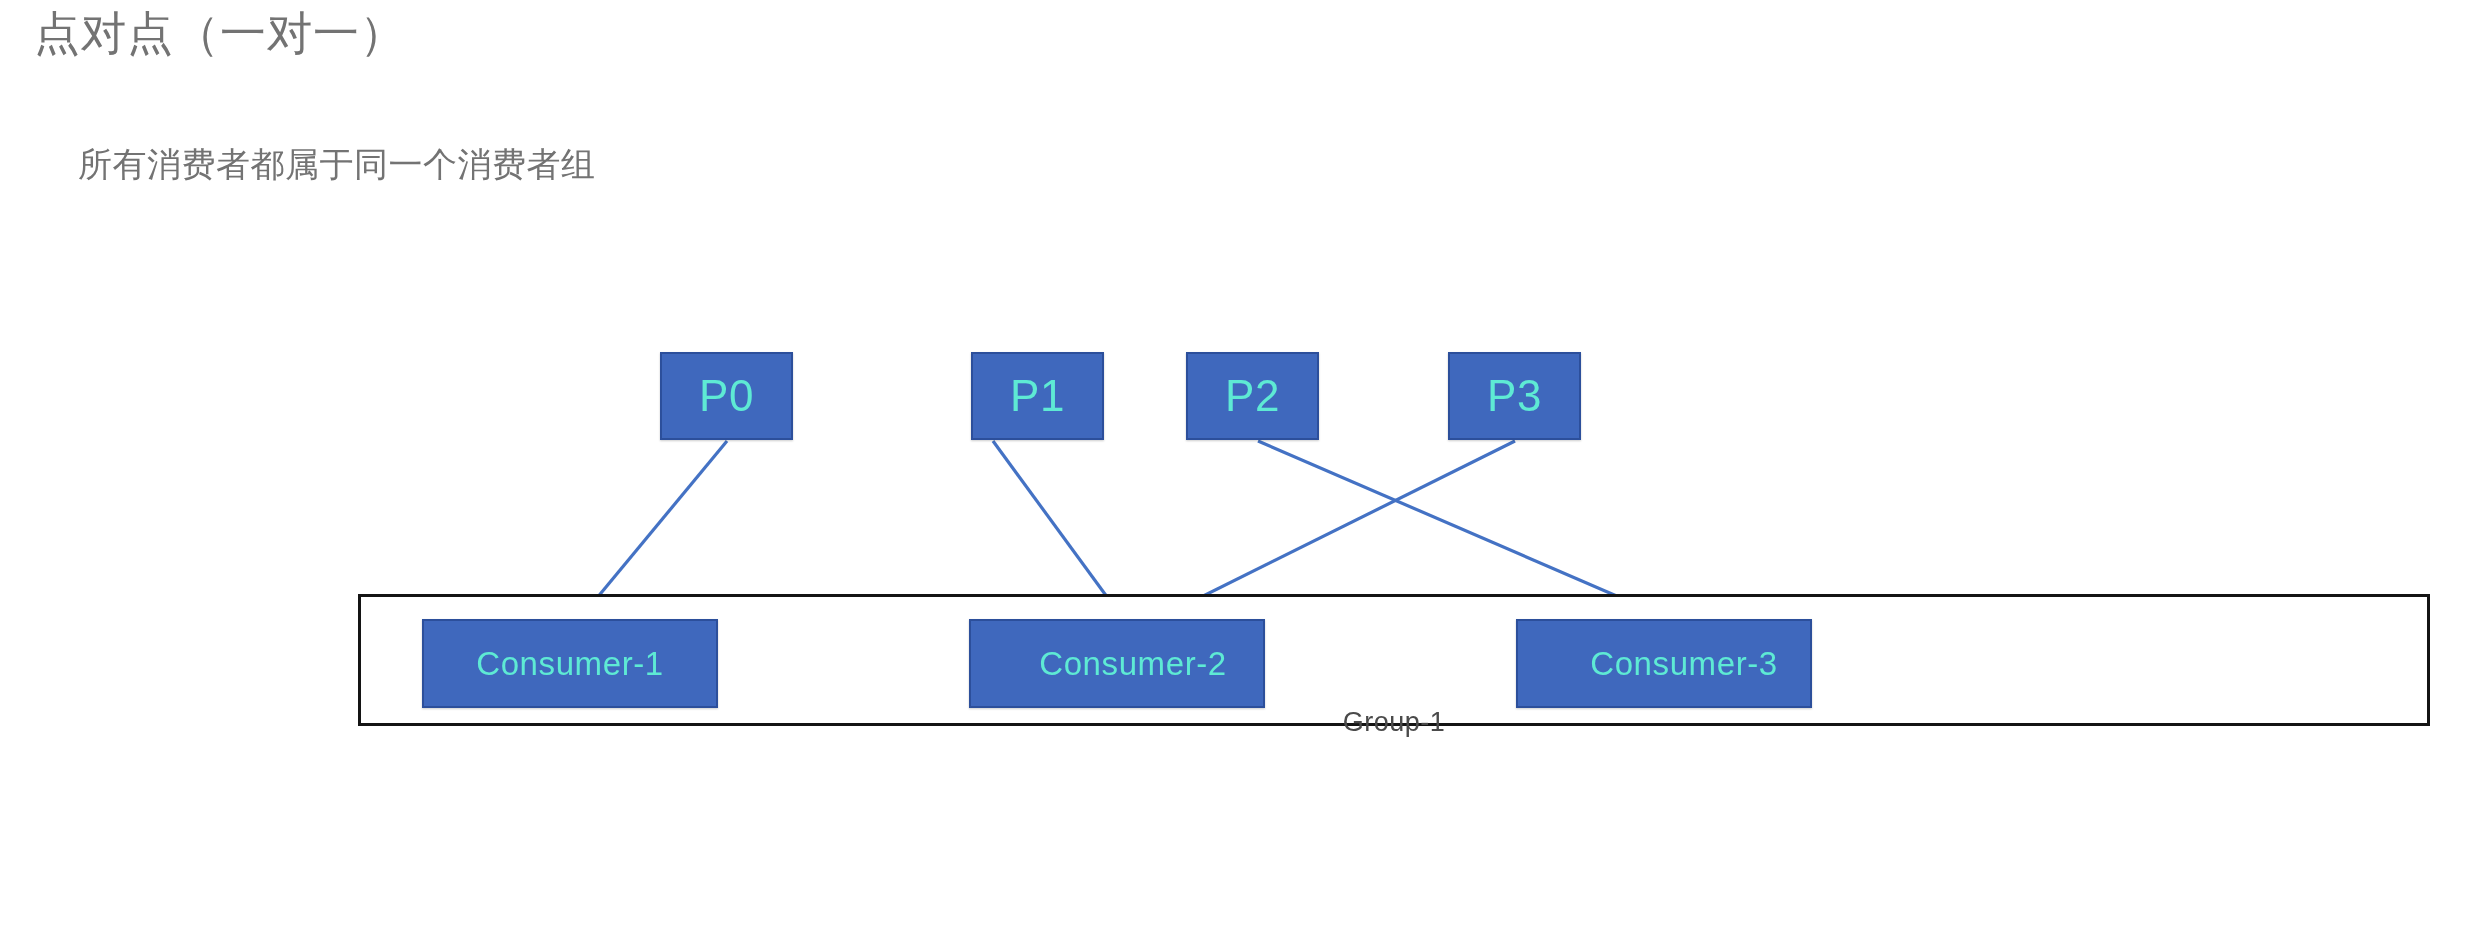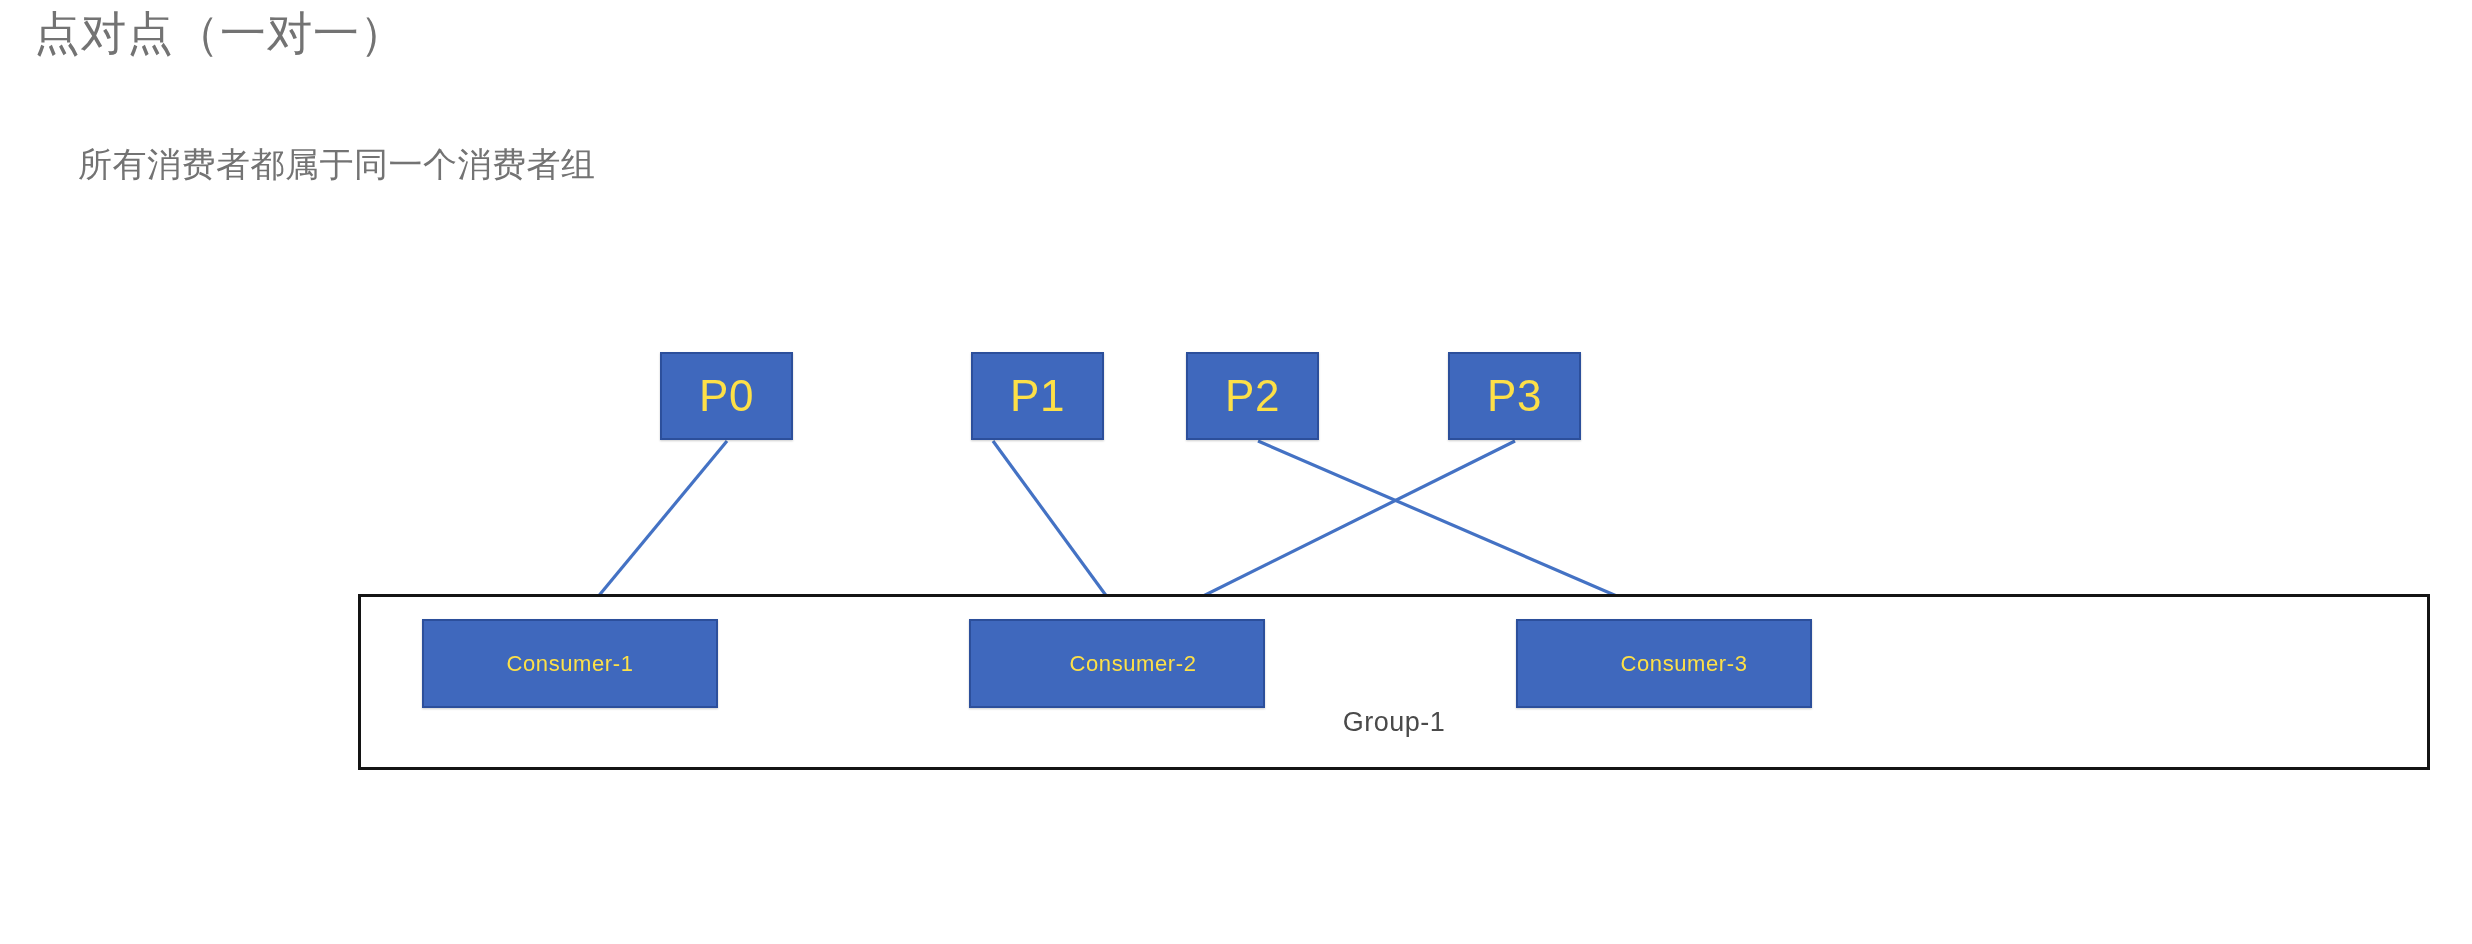--- a/index.html
+++ b/index.html
@@ -46,21 +46,21 @@
     height: 944px;
     pointer-events: none;
   }
 
   
   #group-box {
     position: absolute;
     left: 358px;
     top: 594px;
     width: 2072px;
-    height: 176px;
+    height: 132px;
     border: 3px solid #141414;
     box-sizing: border-box;
     background: #ffffff;
   }
   #group-label {
     position: absolute;
     left: 0;
     right: 0;
     top: 110px;
     text-align: center;
@@ -71,33 +71,33 @@
 
   
   .node {
     position: absolute;
     background: #3f68bd;
     border: 2px solid #2c4f9b;
     box-sizing: border-box;
     display: flex;
     align-items: center;
     justify-content: center;
-    color: #fde047;
+    color: #5eead4;
     box-shadow: 0 1px 2px rgba(0,0,0,0.20);
   }
   .partition {
     width: 133px;
     height: 88px;
     font-size: 44px;
     letter-spacing: 0.5px;
   }
   .consumer {
     width: 296px;
     height: 89px;
-    font-size: 22px;
+    font-size: 33px;
     letter-spacing: 0.6px;
   }
 
   #node-p0 { left: 660px;  top: 352px; }
   #node-p1 { left: 971px;  top: 352px; }
   #node-p2 { left: 1186px; top: 352px; }
   #node-p3 { left: 1448px; top: 352px; }
 
   #node-consumer-1 { left: 422px;  top: 619px; }
   #node-consumer-2 { left: 969px;  top: 619px; padding-left: 32px; }

